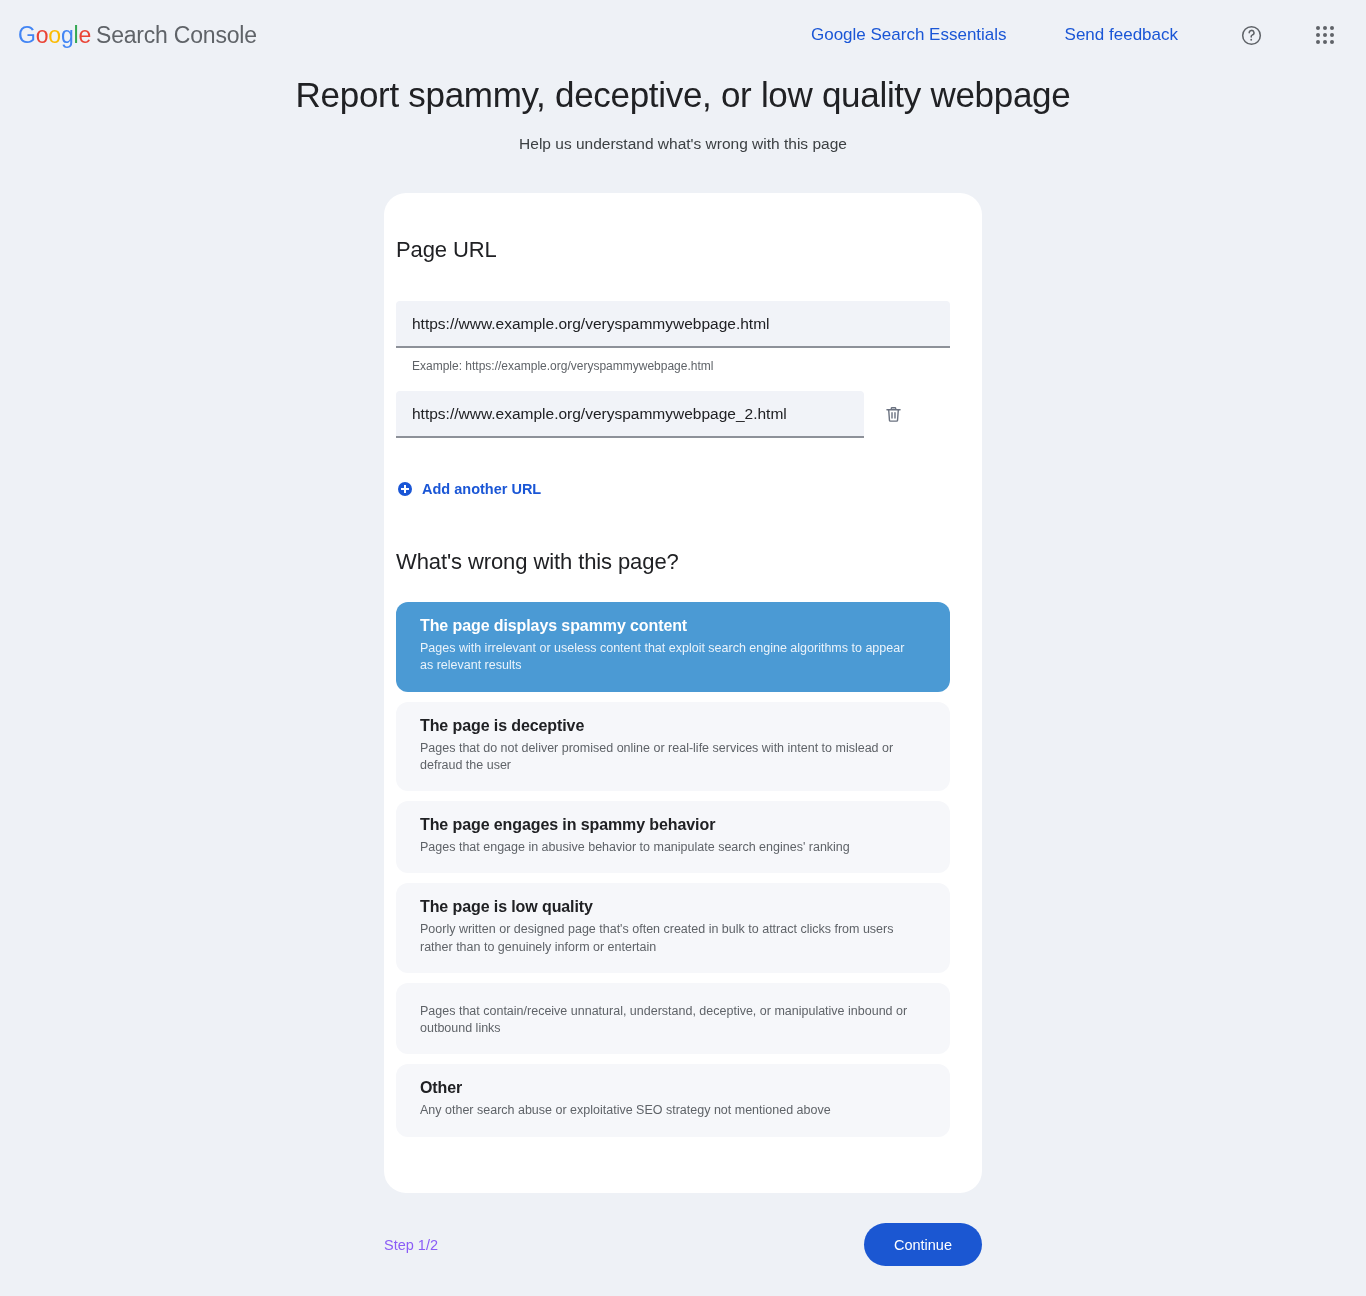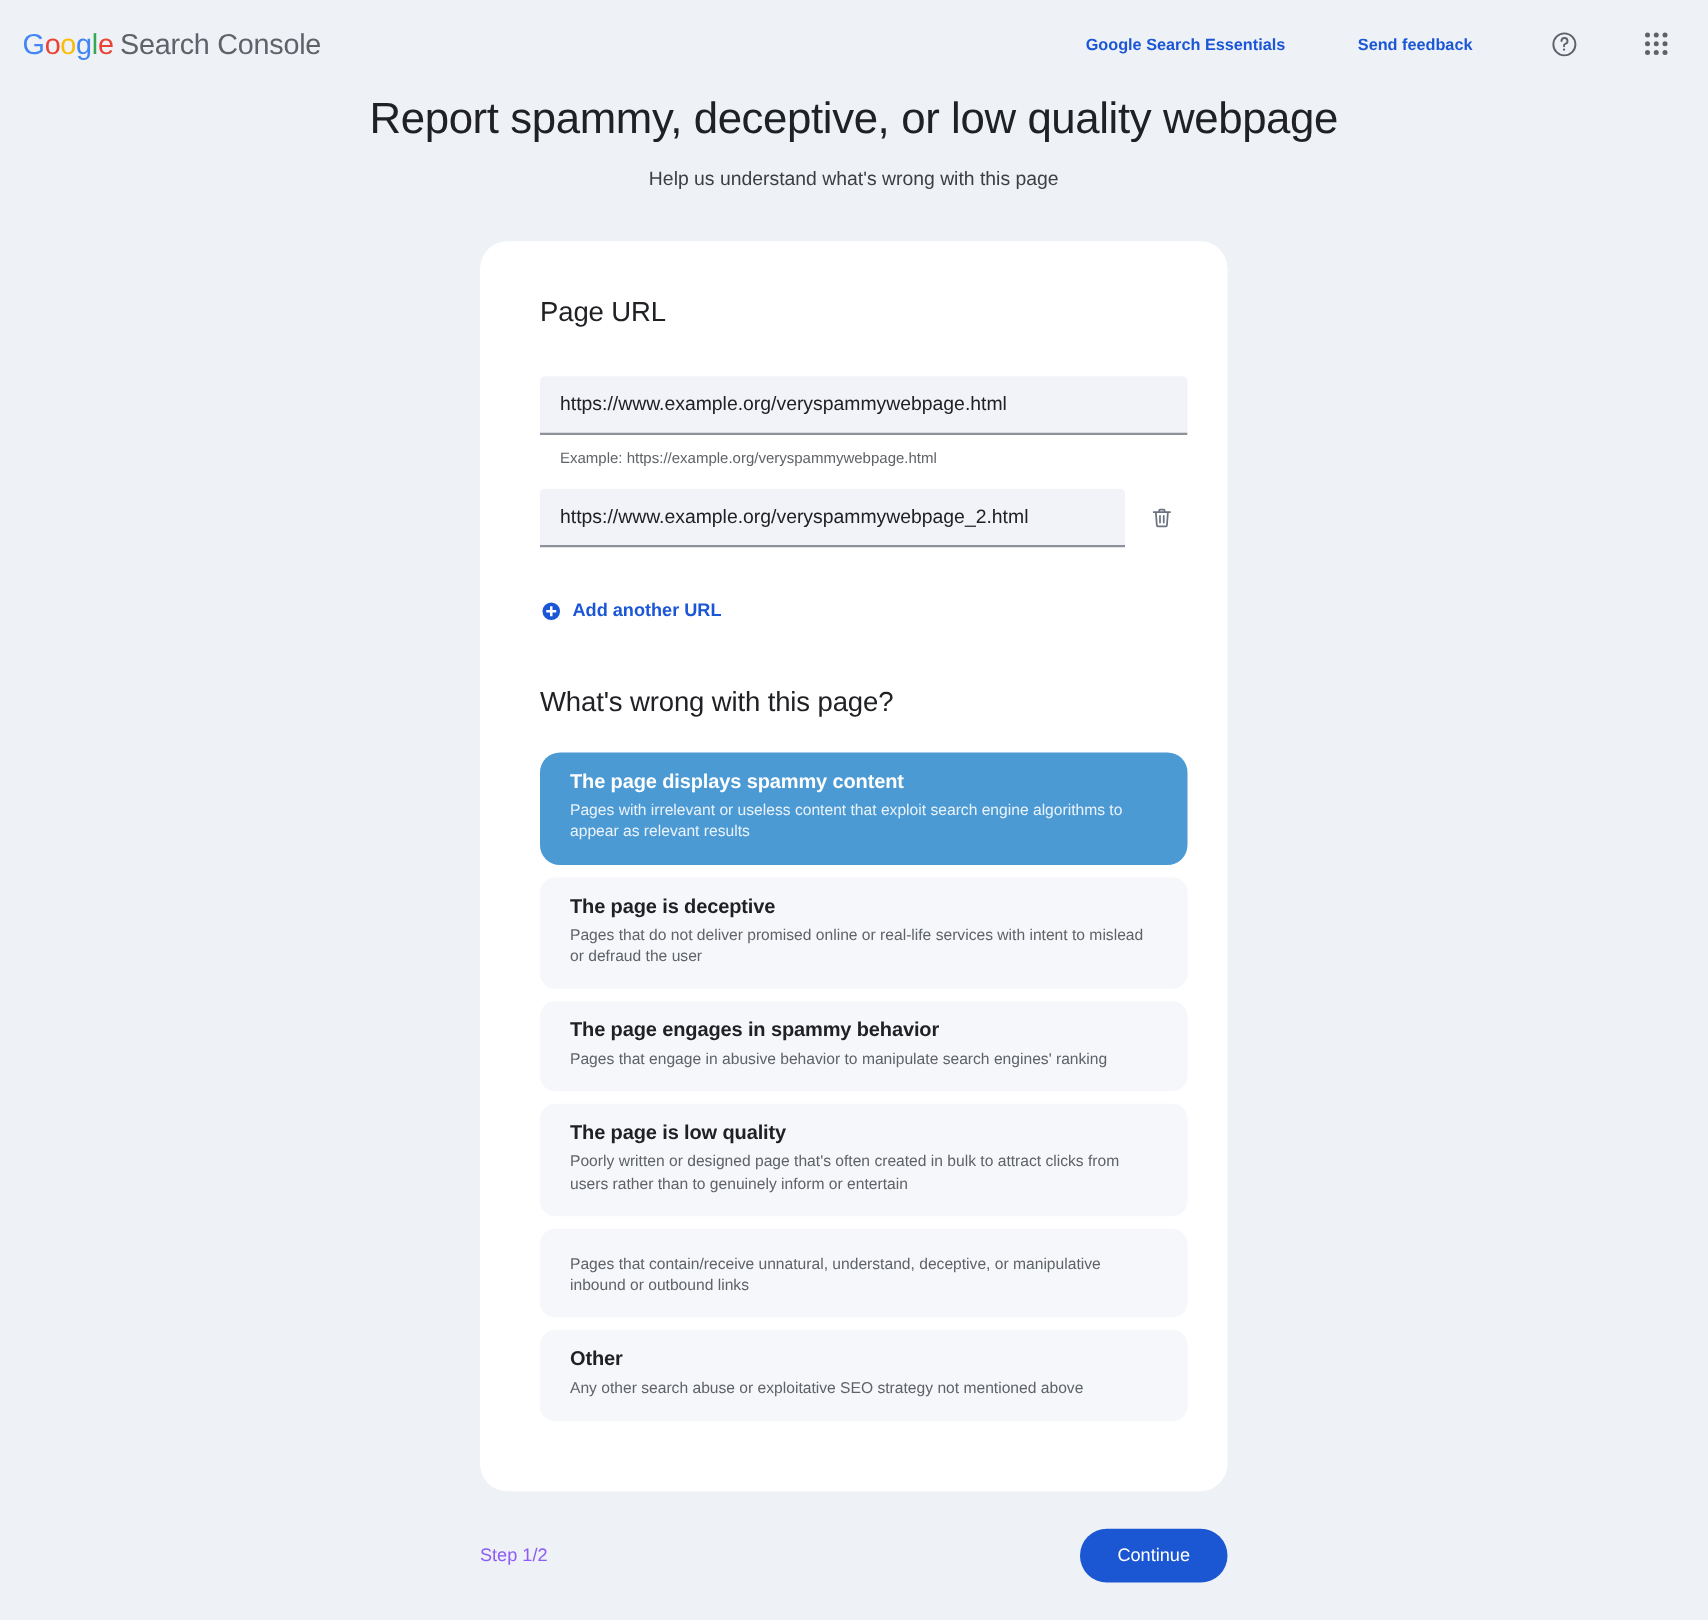--- a/index.html
+++ b/index.html
@@ -31,22 +31,22 @@
   .brand .product { color: #5f6368; margin-left: 5px; }
 
   .topbar-right {
     margin-left: auto;
     display: flex;
     align-items: center;
     gap: 0;
   }
   .top-link {
     color: #1a56d6;
-    font-size: 13px;
-    font-weight: bold;
+    font-size: 17px;
+    font-weight: normal;
     text-decoration: none;
     white-space: nowrap;
     padding: 8px 12px;
   }
   .top-link.essentials { margin-right: 34px; }
   .top-link.feedback { margin-right: 44px; }
 
   .icon-btn {
     width: 34px;
     height: 34px;
@@ -87,21 +87,21 @@
     color: #3c4043;
     margin-top: 20px;
   }
 
   
   .card {
     width: 598px;
     margin: 40px auto 0;
     background: #ffffff;
     border-radius: 22px;
-    padding: 44px 32px 46px 48px;
+    padding: 44px 32px 46px 12px;
   }
 
   .section-title {
     font-size: 22px;
     color: #202124;
     font-weight: normal;
     letter-spacing: -0.1px;
   }
 
   .url-row {
@@ -182,21 +182,21 @@
     margin-top: 52px;
     margin-bottom: 27px;
   }
 
   .option {
     background: #f6f7fa;
     border-radius: 12px;
     padding: 15px 24px 17px 24px;
     margin-bottom: 10px;
   }
-  .option.selected { background: #4b9ad4; border-radius: 16px; }
+  .option.selected { background: #4b9ad4; }
   .option-title {
     font-size: 16px;
     font-weight: bold;
     color: #202124;
     letter-spacing: -0.1px;
   }
   .option-desc {
     font-size: 12.5px;
     color: #5f6368;
     margin-top: 5px;

